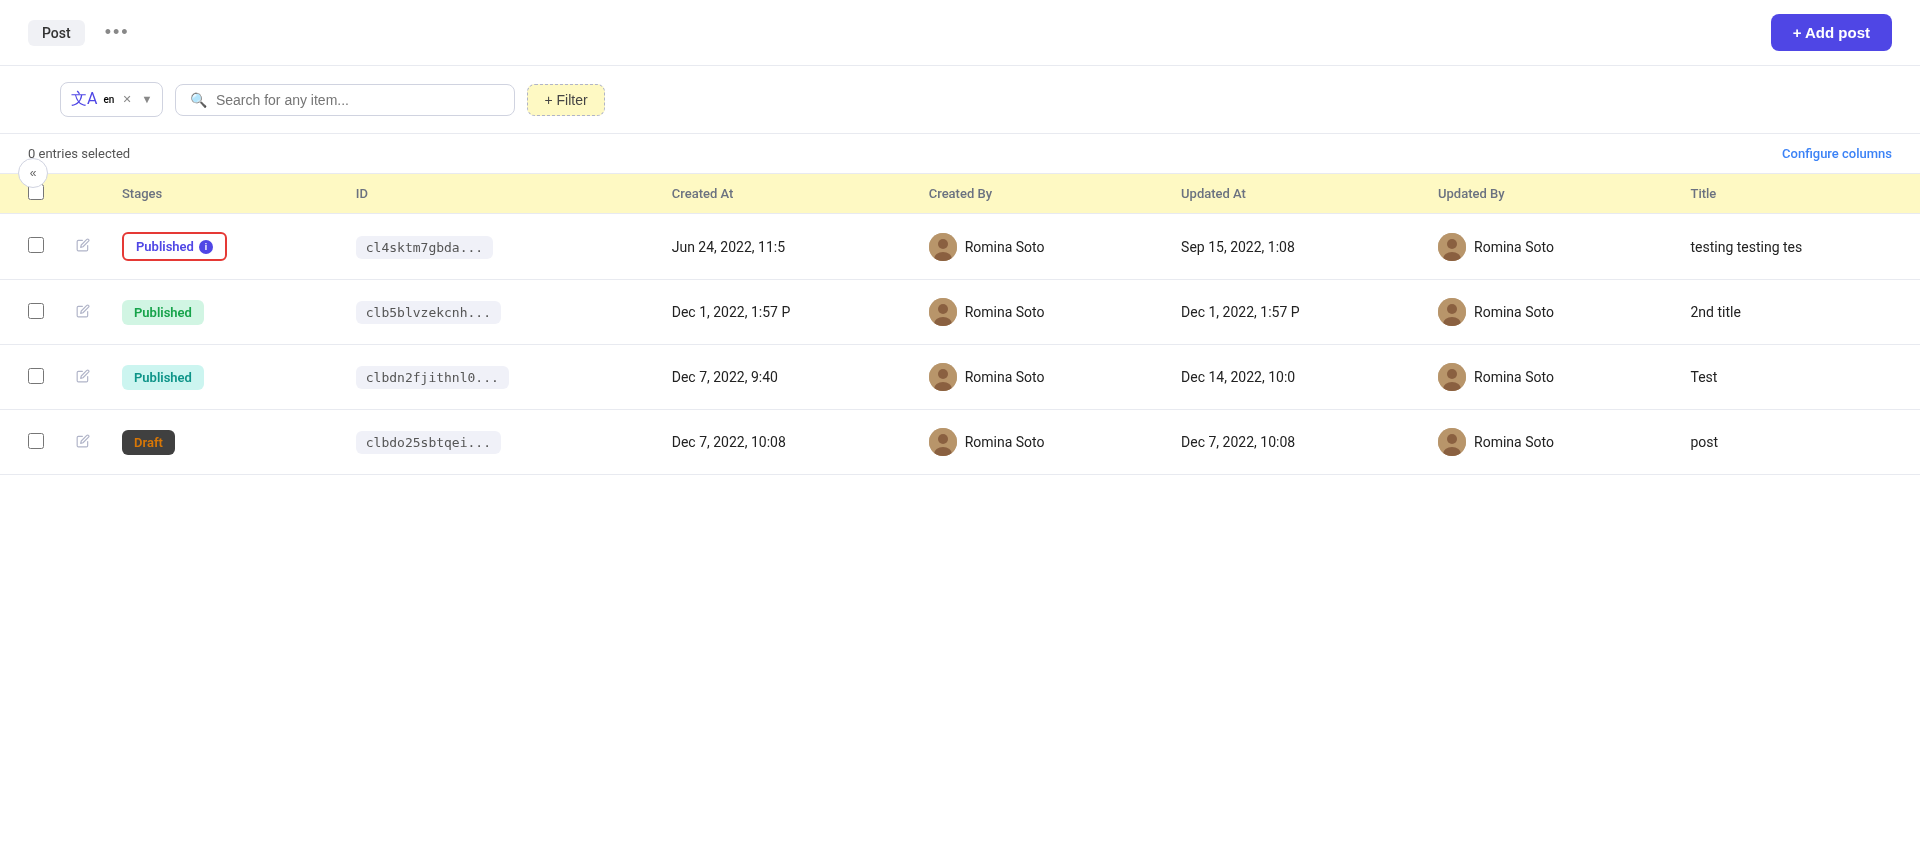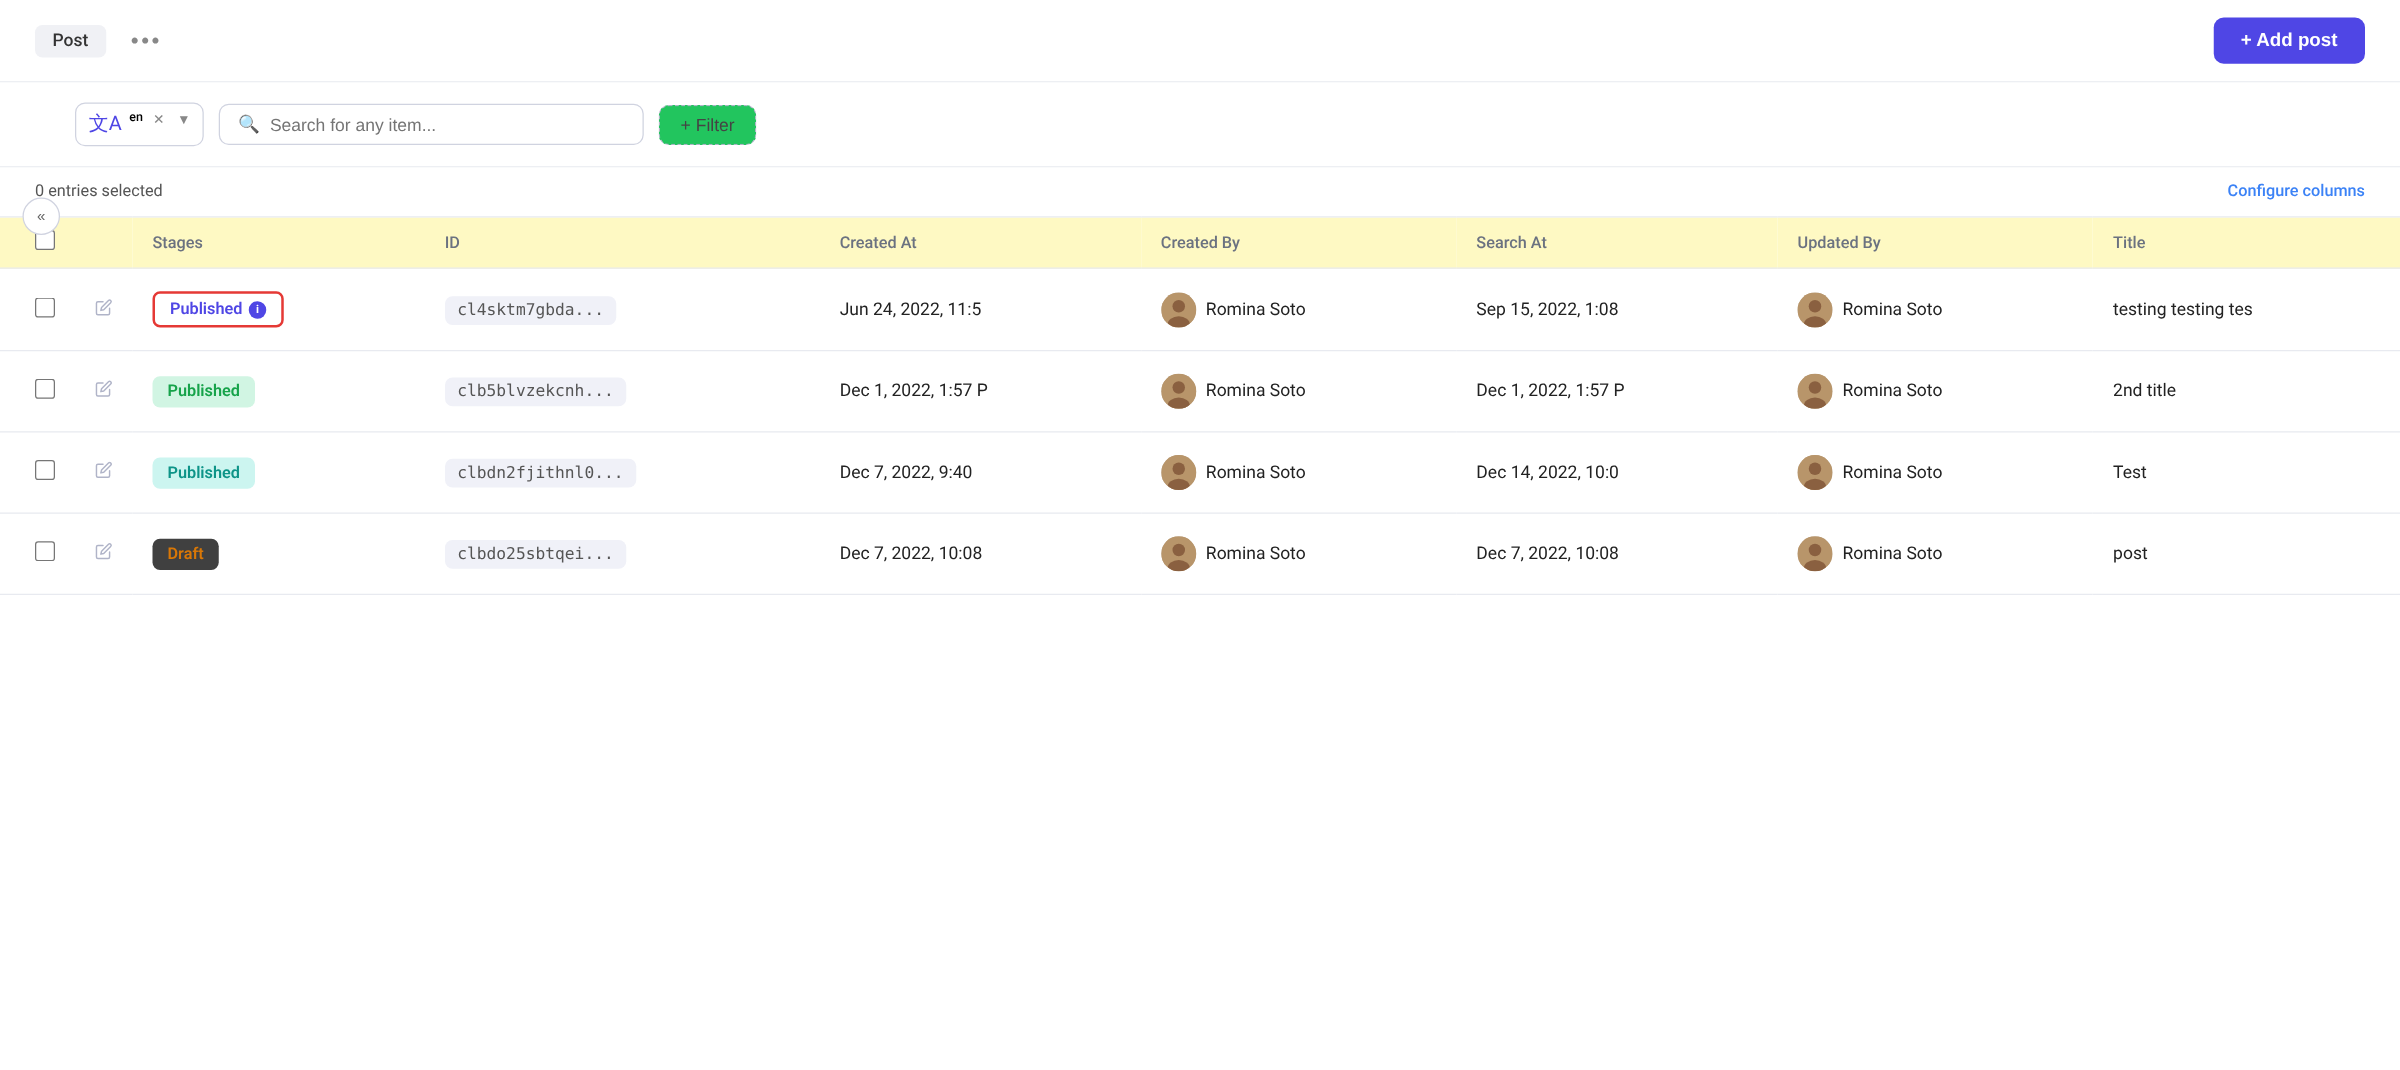--- a/index.html
+++ b/index.html
@@ -59,20 +59,21 @@
     .filter-bar {
       display: flex;
       align-items: center;
       padding: 16px 28px 16px 60px;
       gap: 12px;
       border-bottom: 1px solid #e8eaf0;
       background: #fff;
     }
     .lang-selector {
       display: flex;
+      align-items: center;
       gap: 6px;
       border: 1.5px solid #d0d3e0;
       border-radius: 8px;
       padding: 6px 10px;
       cursor: pointer;
       background: #fff;
     }
     .lang-icon {
       font-size: 16px;
       color: #4f46e5;
@@ -116,21 +117,21 @@
       width: 100%;
     }
     .filter-btn {
       display: flex;
       align-items: center;
       gap: 6px;
       border: 1.5px dashed #b0b4c8;
       border-radius: 8px;
       padding: 7px 16px;
       cursor: pointer;
-      background: #22c55e;
+      background: #fef9c3;
       font-size: 14px;
       color: #444;
     }
 
     
     .collapse-btn {
       position: absolute;
       left: 18px;
       top: 158px;
       width: 30px;
@@ -343,21 +344,21 @@
       <thead>
         <tr>
           <th class="check-col">
             <input type="checkbox" class="checkbox" style="">
           </th>
           <th class="edit-col"></th>
           <th>Stages</th>
           <th>ID</th>
           <th>Created At</th>
           <th>Created By</th>
-          <th>Search At</th>
+          <th>Updated At</th>
           <th>Updated By</th>
           <th>Title</th>
         </tr>
       </thead>
       <tbody id="table-body">
       <tr>
             <td class="check-col"><input type="checkbox" class="checkbox" style=""></td>
             <td><span class="edit-icon"><svg width="14" height="14" viewBox="0 0 24 24" fill="none" stroke="#b0b4c8" stroke-width="2" stroke-linecap="round" stroke-linejoin="round">
                   <path d="M11 4H4a2 2 0 0 0-2 2v14a2 2 0 0 0 2 2h14a2 2 0 0 0 2-2v-7"></path>
                   <path d="M18.5 2.5a2.121 2.121 0 0 1 3 3L12 15l-4 1 1-4 9.5-9.5z"></path>

